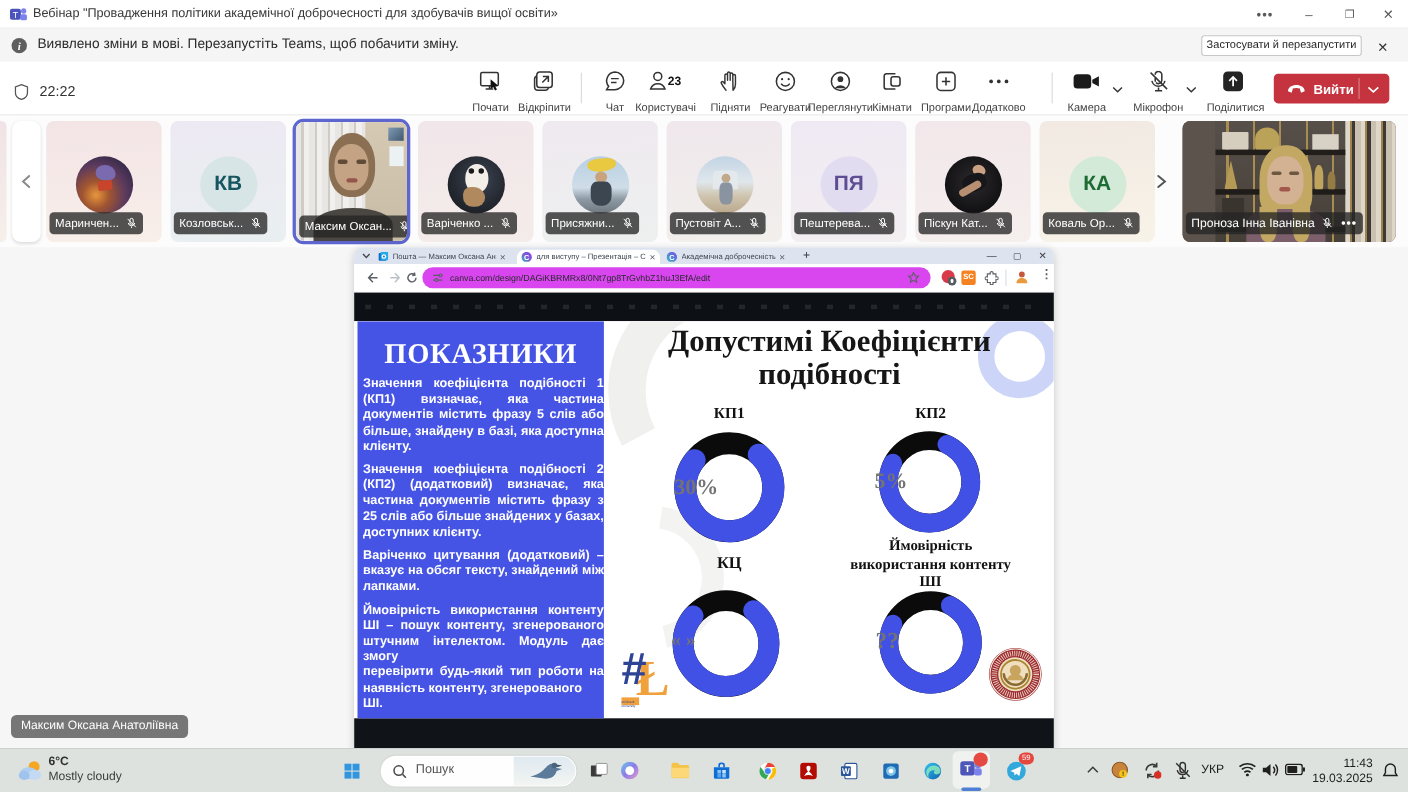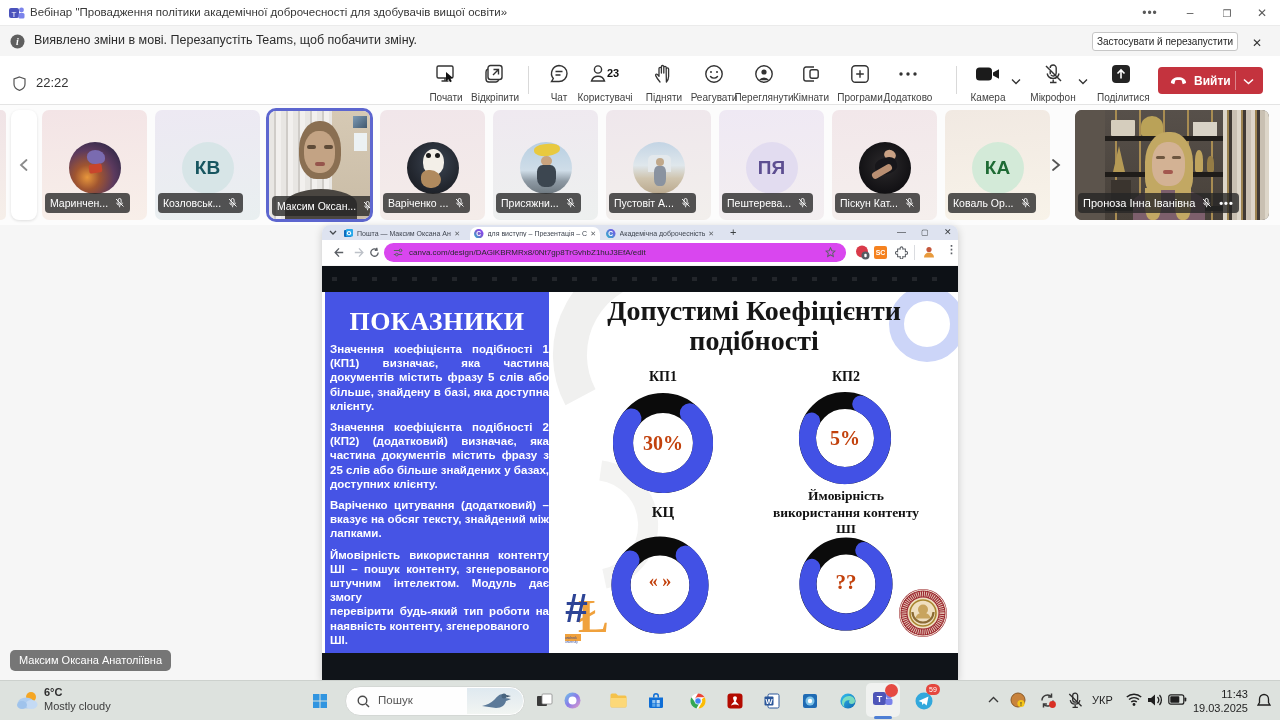--- a/index.html
+++ b/index.html
@@ -36,21 +36,21 @@
 #canvatop{position:absolute;left:0;top:41px;width:636px;height:26px;background:#0d1116}
 #slide{position:absolute;left:0;top:67px;width:636px;height:423px;background:#ffffff;overflow:hidden}
 #canvabot{position:absolute;left:0;top:428px;width:636px;height:27px;background:#101419}
 
 #bluepanel{position:absolute;left:3px;top:0;width:224px;height:361px;background:#4654e5;color:#fff;z-index:2}
 #bluepanel h1{font-family:"Liberation Serif",serif;font-size:26px;line-height:27px;text-align:center;margin-top:16px;letter-spacing:0.5px}
 .bp{font-family:Liberation Sans, sans-serif;font-weight:bold;font-size:11.5px;line-height:14.2px;margin:7px 0 0 5px}
 .bp .jl{text-align:justify;text-align-last:justify}
 .bp .ll{text-align:left}
 .donutlbl{position:absolute;font-family:"Liberation Serif",serif;font-weight:bold;color:#111;text-align:center}
-.dcent{position:absolute;font-family:"Liberation Serif",serif;font-weight:bold;color:#c2410c;text-align:center}
+.dcent{position:absolute;font-family:"Liberation Serif",serif;font-weight:bold;color:#737373;}
 
 #taskbar{left:0;top:680px;width:1280px;height:40px;background:#dde2de;border-top:1px solid #ccd1cd}
 .tab{position:absolute;top:2px;height:13px;display:flex;align-items:center;font-size:7px;color:#3f4550;padding:0 4px}
 .tab.active{background:#fff;border-radius:7px 7px 0 0;height:13px}
 .tabt{margin-left:4px;white-space:nowrap;overflow:hidden;flex:1}
 .tabx{font-size:7px;color:#5f6368;margin-left:3px}
 </style></head>
 <body>
 
 <div class="abs" id="titlebar">

